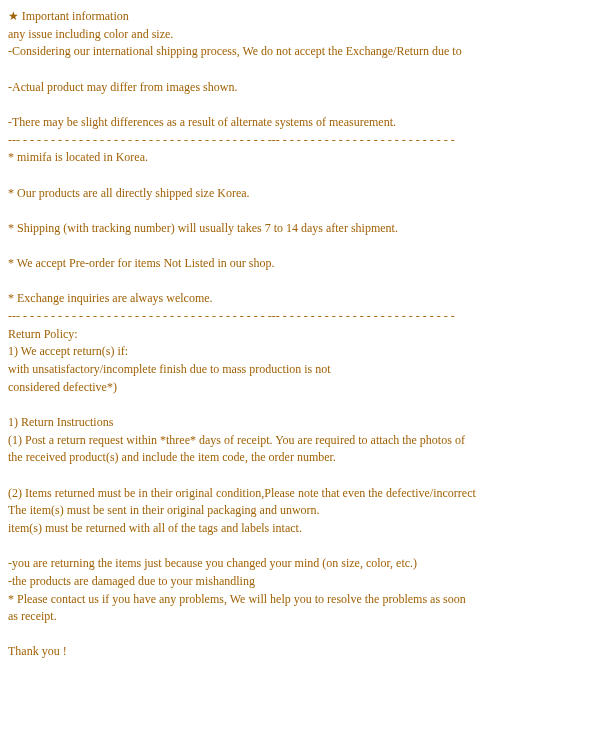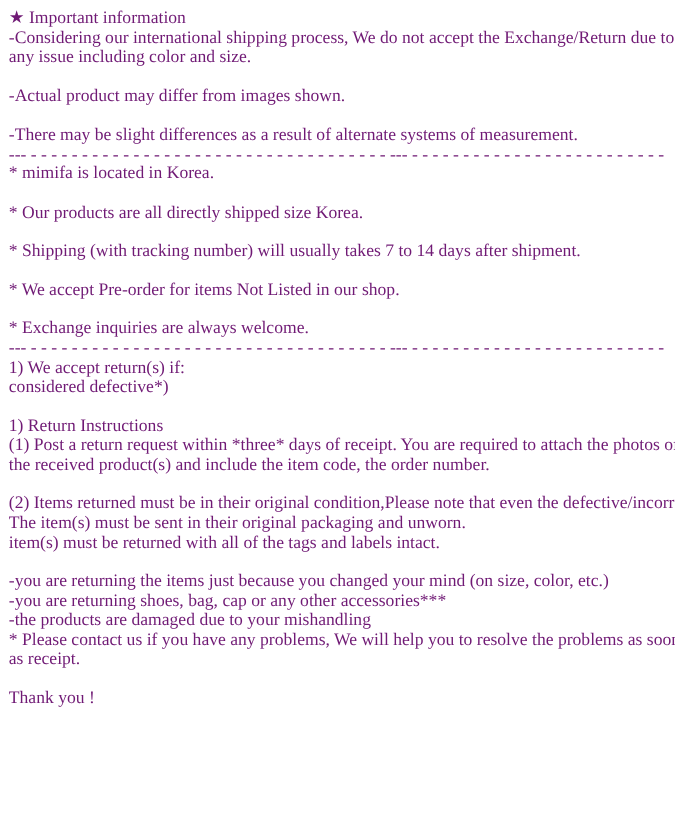--- a/index.html
+++ b/index.html
@@ -8,42 +8,42 @@
   }
   body {
     width: 614px;
     height: 741px;
     background: #ffffff;
     overflow: hidden;
   }
   .doc {
     padding: 8px 8px 0 8px;
     font-family: "Liberation Serif", "DejaVu Serif", serif;
-    font-size: 16px;
-    color: #701a75;
+    font-size: 12px;
+    color: #a16207;
   }
   .line {
     white-space: pre;
     line-height: 17.65px;
     min-height: 17.65px;
   }
   section {
     margin: 0;
     padding: 0;
   }
 </style>
 </head>
 <body>
 
 <div class="doc">
 
   <section>
     <div class="line">★ Important information</div>
+    <div class="line">any issue including color and size.</div>
     <div class="line">-Considering our international shipping process, We do not accept the Exchange/Return due to</div>
-    <div class="line">any issue including color and size.</div>
     <div class="line"></div>
     <div class="line">-Actual product may differ from images shown.</div>
     <div class="line"></div>
     <div class="line">-There may be slight differences as a result of alternate systems of measurement.</div>
   </section>
 
   <div class="line">--- - - - - - - - - - - - - - - - - - - - - - - - - - - - - - - - - - - - --- - - - - - - - - - - - - - - - - - - - - - - - - -</div>
 
   <section>
     <div class="line">* mimifa is located in Korea.</div>
@@ -53,33 +53,34 @@
     <div class="line">* Shipping (with tracking number) will usually takes 7 to 14 days after shipment.</div>
     <div class="line"></div>
     <div class="line">* We accept Pre-order for items Not Listed in our shop.</div>
     <div class="line"></div>
     <div class="line">* Exchange inquiries are always welcome.</div>
   </section>
 
   <div class="line">--- - - - - - - - - - - - - - - - - - - - - - - - - - - - - - - - - - - - --- - - - - - - - - - - - - - - - - - - - - - - - - -</div>
 
   <section>
+    <div class="line">Return Policy:</div>
     <div class="line">1) We accept return(s) if:</div>
+    <div class="line">with unsatisfactory/incomplete finish due to mass production is not</div>
     <div class="line">considered defective*)</div>
     <div class="line"></div>
     <div class="line">1) Return Instructions</div>
     <div class="line">(1) Post a return request within *three* days of receipt. You are required to attach the photos of</div>
     <div class="line">the received product(s) and include the item code, the order number.</div>
     <div class="line"></div>
     <div class="line">(2) Items returned must be in their original condition,Please note that even the defective/incorrect</div>
     <div class="line">The item(s) must be sent in their original packaging and unworn.</div>
     <div class="line">item(s) must be returned with all of the tags and labels intact.</div>
     <div class="line"></div>
     <div class="line">-you are returning the items just because you changed your mind (on size, color, etc.)</div>
-    <div class="line">-you are returning shoes, bag, cap or any other accessories***</div>
     <div class="line">-the products are damaged due to your mishandling</div>
     <div class="line">* Please contact us if you have any problems, We will help you to resolve the problems as soon</div>
     <div class="line">as receipt.</div>
     <div class="line"></div>
   </section>
 
   <section>
     <div class="line">Thank you !</div>
   </section>
 

